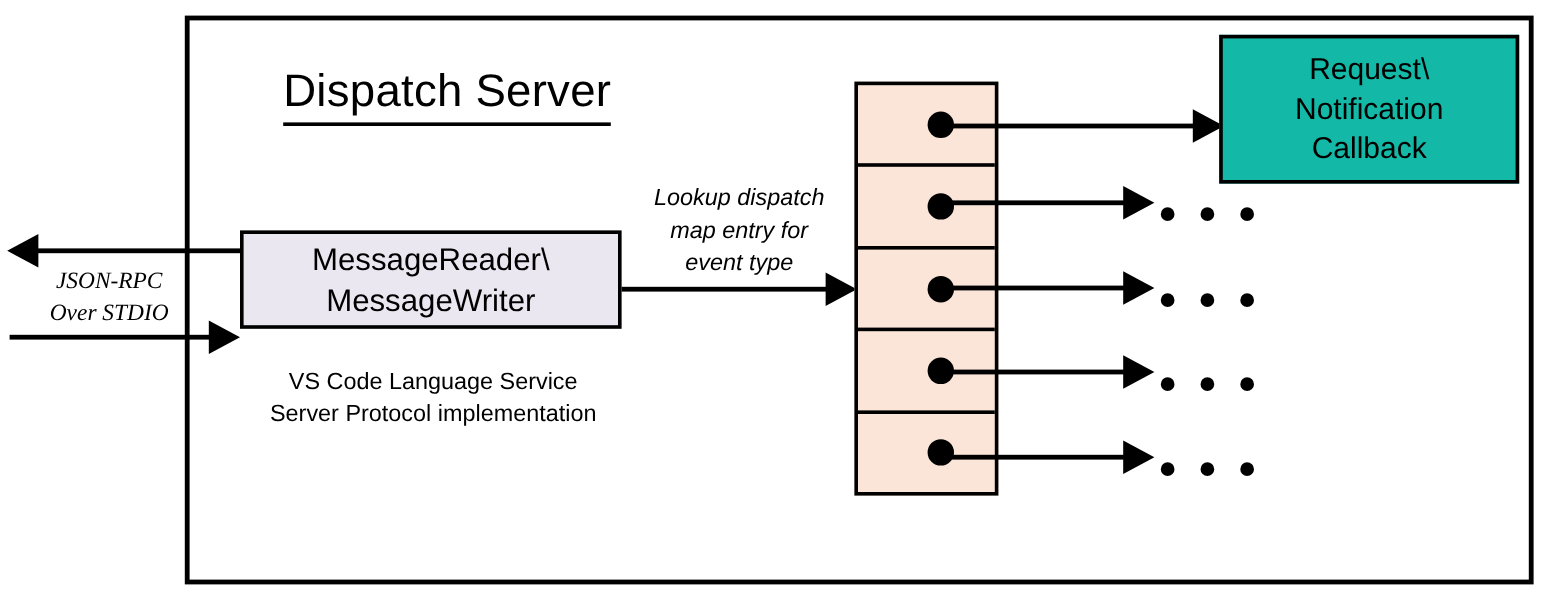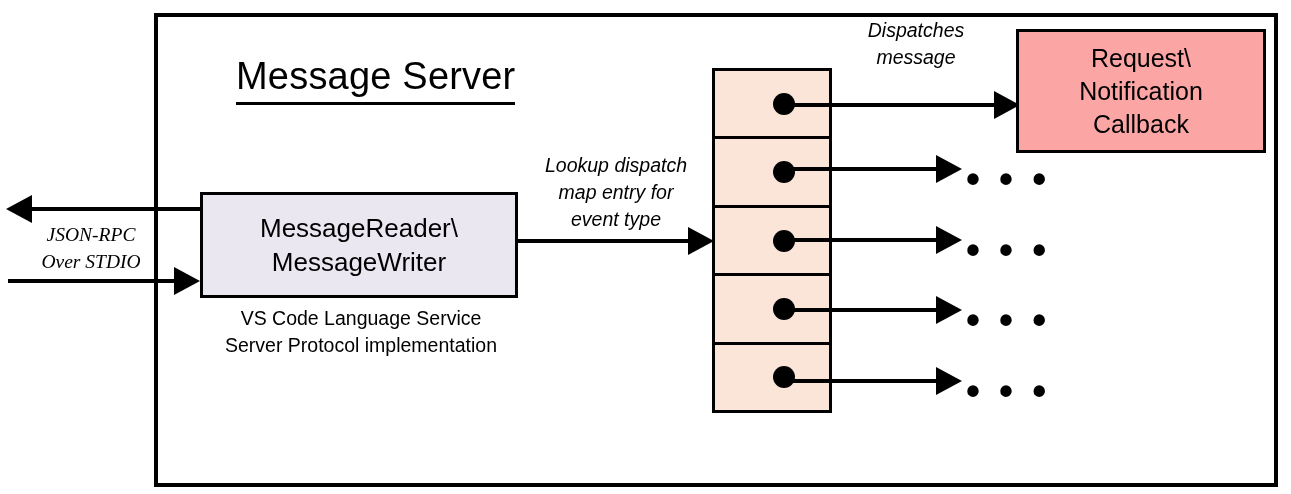--- a/index.html
+++ b/index.html
@@ -50,32 +50,32 @@
     display: flex;
     align-items: center;
     justify-content: center;
     text-align: center;
   }
 
   .reader-box {
     left: 200px;
     top: 192px;
     width: 318px;
-    height: 106px;
+    height: 82px;
     background: #EBE7F1;
     font-size: 26px;
     line-height: 34px;
   }
 
   .callback-box {
     left: 1016px;
     top: 29px;
     width: 250px;
     height: 124px;
-    background: #fca5a5;
+    background: #14b8a6;
     font-size: 25px;
     line-height: 33px;
   }
 
   
   .caption {
     position: absolute;
     text-align: center;
     font-size: 19.5px;
     line-height: 27px;
@@ -192,21 +192,21 @@
     white-space: nowrap;
   }
 </style>
 </head>
 <body>
 
 <div id="canvas">
 
   <div class="outer-frame"></div>
 
-  <div class="server-title">Message Server</div>
+  <div class="server-title">Dispatch Server</div>
 
   <div class="hline" style="left:30px; top:207px; width:172px;"></div>
   <div class="arrowhead-left" style="left:6px; top:195px;"></div>
 
   <div class="hline" style="left:8px; top:279px; width:168px;"></div>
   <div class="arrowhead-right" style="left:174px; top:267px;"></div>
 
   <div class="edge-label label-jsonrpc" style="white-space: pre-line; font-family: Liberation Serif, serif;">JSON-RPC
 Over STDIO</div>
 
@@ -236,22 +236,20 @@
     <div class="map-row">
       <span class="map-dot"></span>
     </div>
     <div class="map-row">
       <span class="map-dot"></span>
     </div>
   </div>
 
   <div class="hline" style="left:778px; top:103px; width:222px;"></div>
   <div class="arrowhead-right" style="left:994px; top:91px;"></div>
-  <div class="edge-label label-dispatches" style="white-space: pre-line;">Dispatches
-message</div>
 
   <div class="hline" style="left:778px; top:167px; width:164px;"></div>
   <div class="arrowhead-right" style="left:936px; top:155px;"></div>
   <div class="ellipsis" style="left:966px; top:172px;">• • •</div>
 
   <div class="hline" style="left:778px; top:238px; width:164px;"></div>
   <div class="arrowhead-right" style="left:936px; top:226px;"></div>
   <div class="ellipsis" style="left:966px; top:243px;">• • •</div>
 
   <div class="hline" style="left:778px; top:308px; width:164px;"></div>

